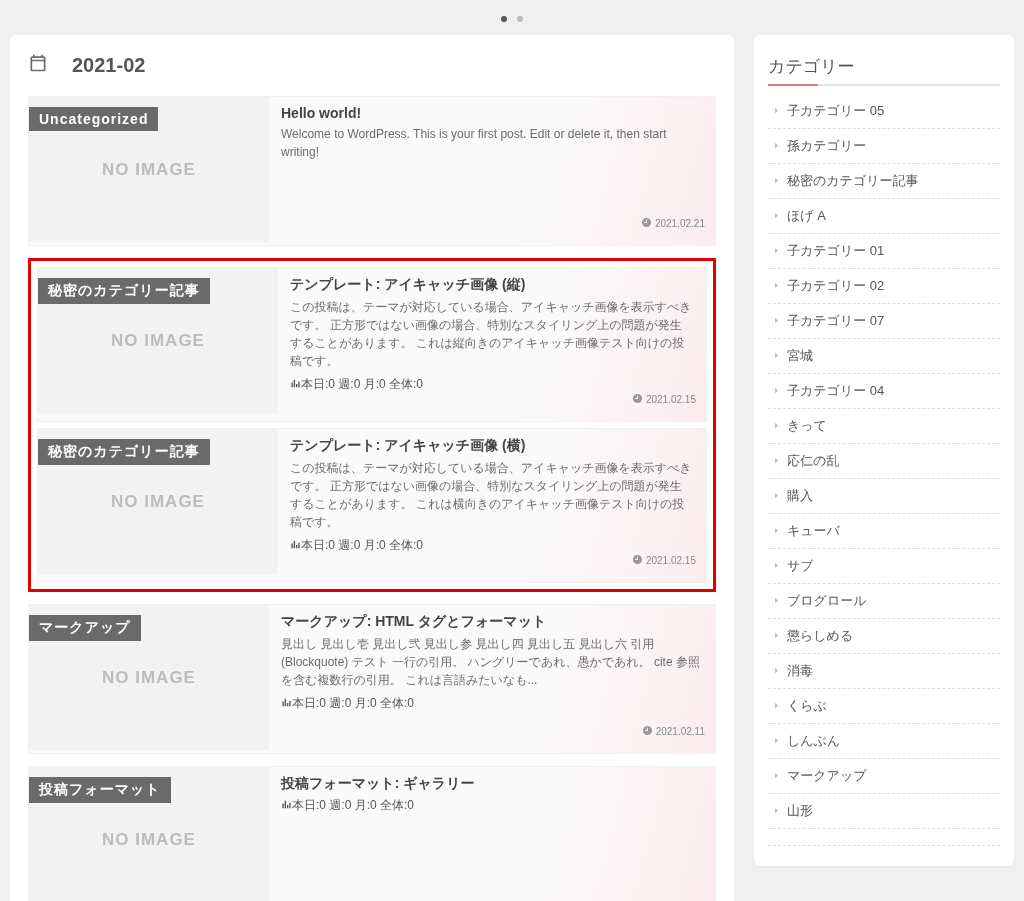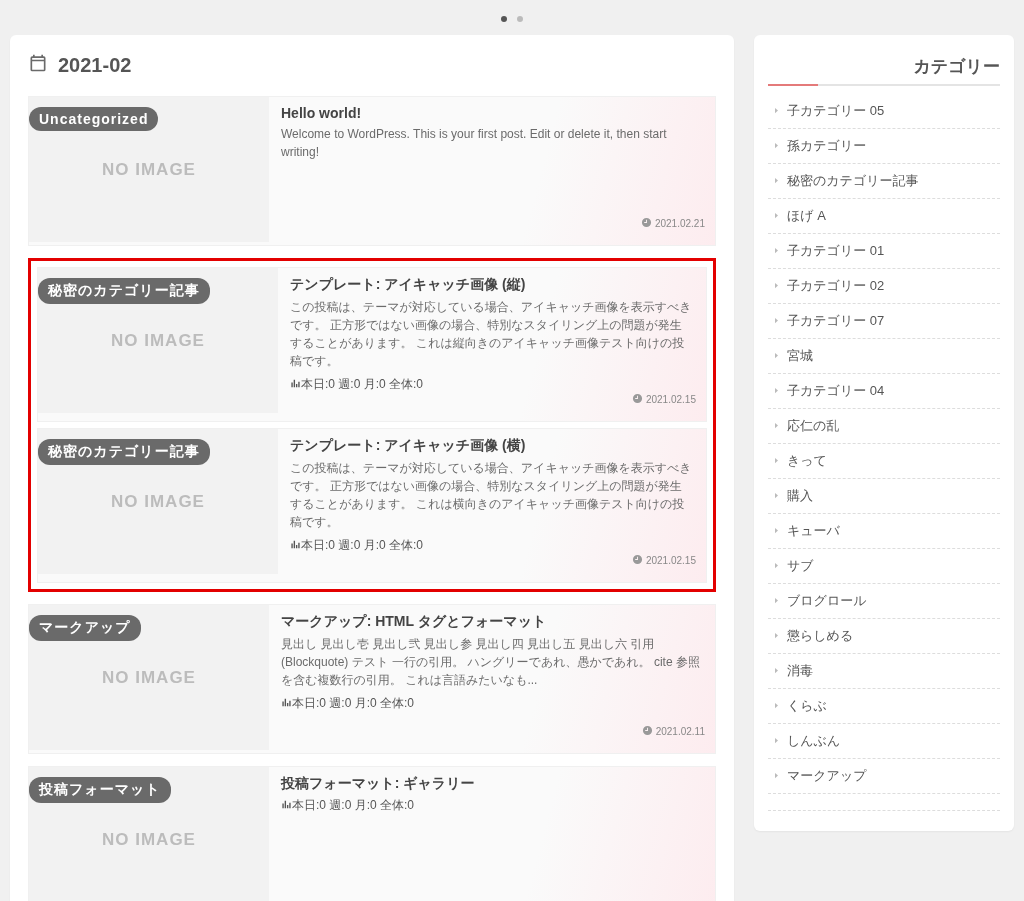--- a/index.html
+++ b/index.html
@@ -40,21 +40,21 @@
   border-radius: 6px;
   padding: 18px 18px 0;
   box-shadow: 0 1px 2px rgba(0,0,0,0.05);
 }
 .archive-title {
   font-size: 20px;
   font-weight: bold;
   color: #555;
   display: flex;
   align-items: center;
-  gap: 10px;
+  gap: 24px;
   margin-bottom: 18px;
 }
 
 .post-card {
   display: flex;
   background: #fafafa;
   border: 1px solid #f0f0f0;
   margin-bottom: 12px;
   position: relative;
   min-height: 150px;
@@ -81,21 +81,20 @@
   position: relative;
 }
 .cat-badge {
   position: absolute;
   top: 10px;
   left: 0;
   background: #6a6a6a;
   color: #fff;
   font-size: 14px;
   padding: 4px 10px;
-  border-radius: 12px;
 }
 .post-body {
   flex: 1;
   padding: 8px 12px 28px 12px;
   background: linear-gradient(105deg, #fafafa 60%, #fdecef 100%);
   position: relative;
 }
 .post-title {
   font-size: 14px;
   font-weight: bold;
@@ -122,27 +121,26 @@
 
 .side-col {
   width: 260px;
   background: #fff;
   border-radius: 6px;
   padding: 20px 14px;
   box-shadow: 0 1px 2px rgba(0,0,0,0.05);
 }
 .side-title {
   font-size: 17px;
-  font-weight: bold;
+  font-weight: normal;
   color: #555;
   padding-bottom: 6px;
   border-bottom: 2px solid #e4e4e4;
   position: relative;
   margin-bottom: 8px;
-  text-align: right;
 }
 .side-title::after {
   content: "";
   position: absolute;
   left: 0; bottom: -2px;
   width: 50px; height: 2px;
   background: #e47a7a;
 }
 .cat-list { list-style: none; }
 .cat-list li {
@@ -267,26 +265,26 @@
                 <path d="M8 5l8 7-8 7z"></path>
               </svg></span><span>子カテゴリー 07</span></li>
           <li><span class="chev"><svg width="9" height="9" viewBox="0 0 24 24" fill="#bbb">
                 <path d="M8 5l8 7-8 7z"></path>
               </svg></span><span>宮城</span></li>
           <li><span class="chev"><svg width="9" height="9" viewBox="0 0 24 24" fill="#bbb">
                 <path d="M8 5l8 7-8 7z"></path>
               </svg></span><span>子カテゴリー 04</span></li>
           <li><span class="chev"><svg width="9" height="9" viewBox="0 0 24 24" fill="#bbb">
                 <path d="M8 5l8 7-8 7z"></path>
+              </svg></span><span>きって</span></li>
+          <li><span class="chev"><svg width="9" height="9" viewBox="0 0 24 24" fill="#bbb">
+                <path d="M8 5l8 7-8 7z"></path>
               </svg></span><span>応仁の乱</span></li>
           <li><span class="chev"><svg width="9" height="9" viewBox="0 0 24 24" fill="#bbb">
                 <path d="M8 5l8 7-8 7z"></path>
-              </svg></span><span>きって</span></li>
-          <li><span class="chev"><svg width="9" height="9" viewBox="0 0 24 24" fill="#bbb">
-                <path d="M8 5l8 7-8 7z"></path>
               </svg></span><span>購入</span></li>
           <li><span class="chev"><svg width="9" height="9" viewBox="0 0 24 24" fill="#bbb">
                 <path d="M8 5l8 7-8 7z"></path>
               </svg></span><span>キューバ</span></li>
           <li><span class="chev"><svg width="9" height="9" viewBox="0 0 24 24" fill="#bbb">
                 <path d="M8 5l8 7-8 7z"></path>
               </svg></span><span>サブ</span></li>
           <li><span class="chev"><svg width="9" height="9" viewBox="0 0 24 24" fill="#bbb">
                 <path d="M8 5l8 7-8 7z"></path>
               </svg></span><span>ブログロール</span></li>
@@ -298,17 +296,20 @@
               </svg></span><span>消毒</span></li>
           <li><span class="chev"><svg width="9" height="9" viewBox="0 0 24 24" fill="#bbb">
                 <path d="M8 5l8 7-8 7z"></path>
               </svg></span><span>くらぶ</span></li>
           <li><span class="chev"><svg width="9" height="9" viewBox="0 0 24 24" fill="#bbb">
                 <path d="M8 5l8 7-8 7z"></path>
               </svg></span><span>しんぶん</span></li>
           <li><span class="chev"><svg width="9" height="9" viewBox="0 0 24 24" fill="#bbb">
                 <path d="M8 5l8 7-8 7z"></path>
               </svg></span><span>マークアップ</span></li>
+          <li><span class="chev"><svg width="9" height="9" viewBox="0 0 24 24" fill="#bbb">
+                <path d="M8 5l8 7-8 7z"></path>
+              </svg></span><span>山形</span></li>
           <li></li>
         </ul>
     </aside>
   </div>
 </div>
 
 </body></html>

